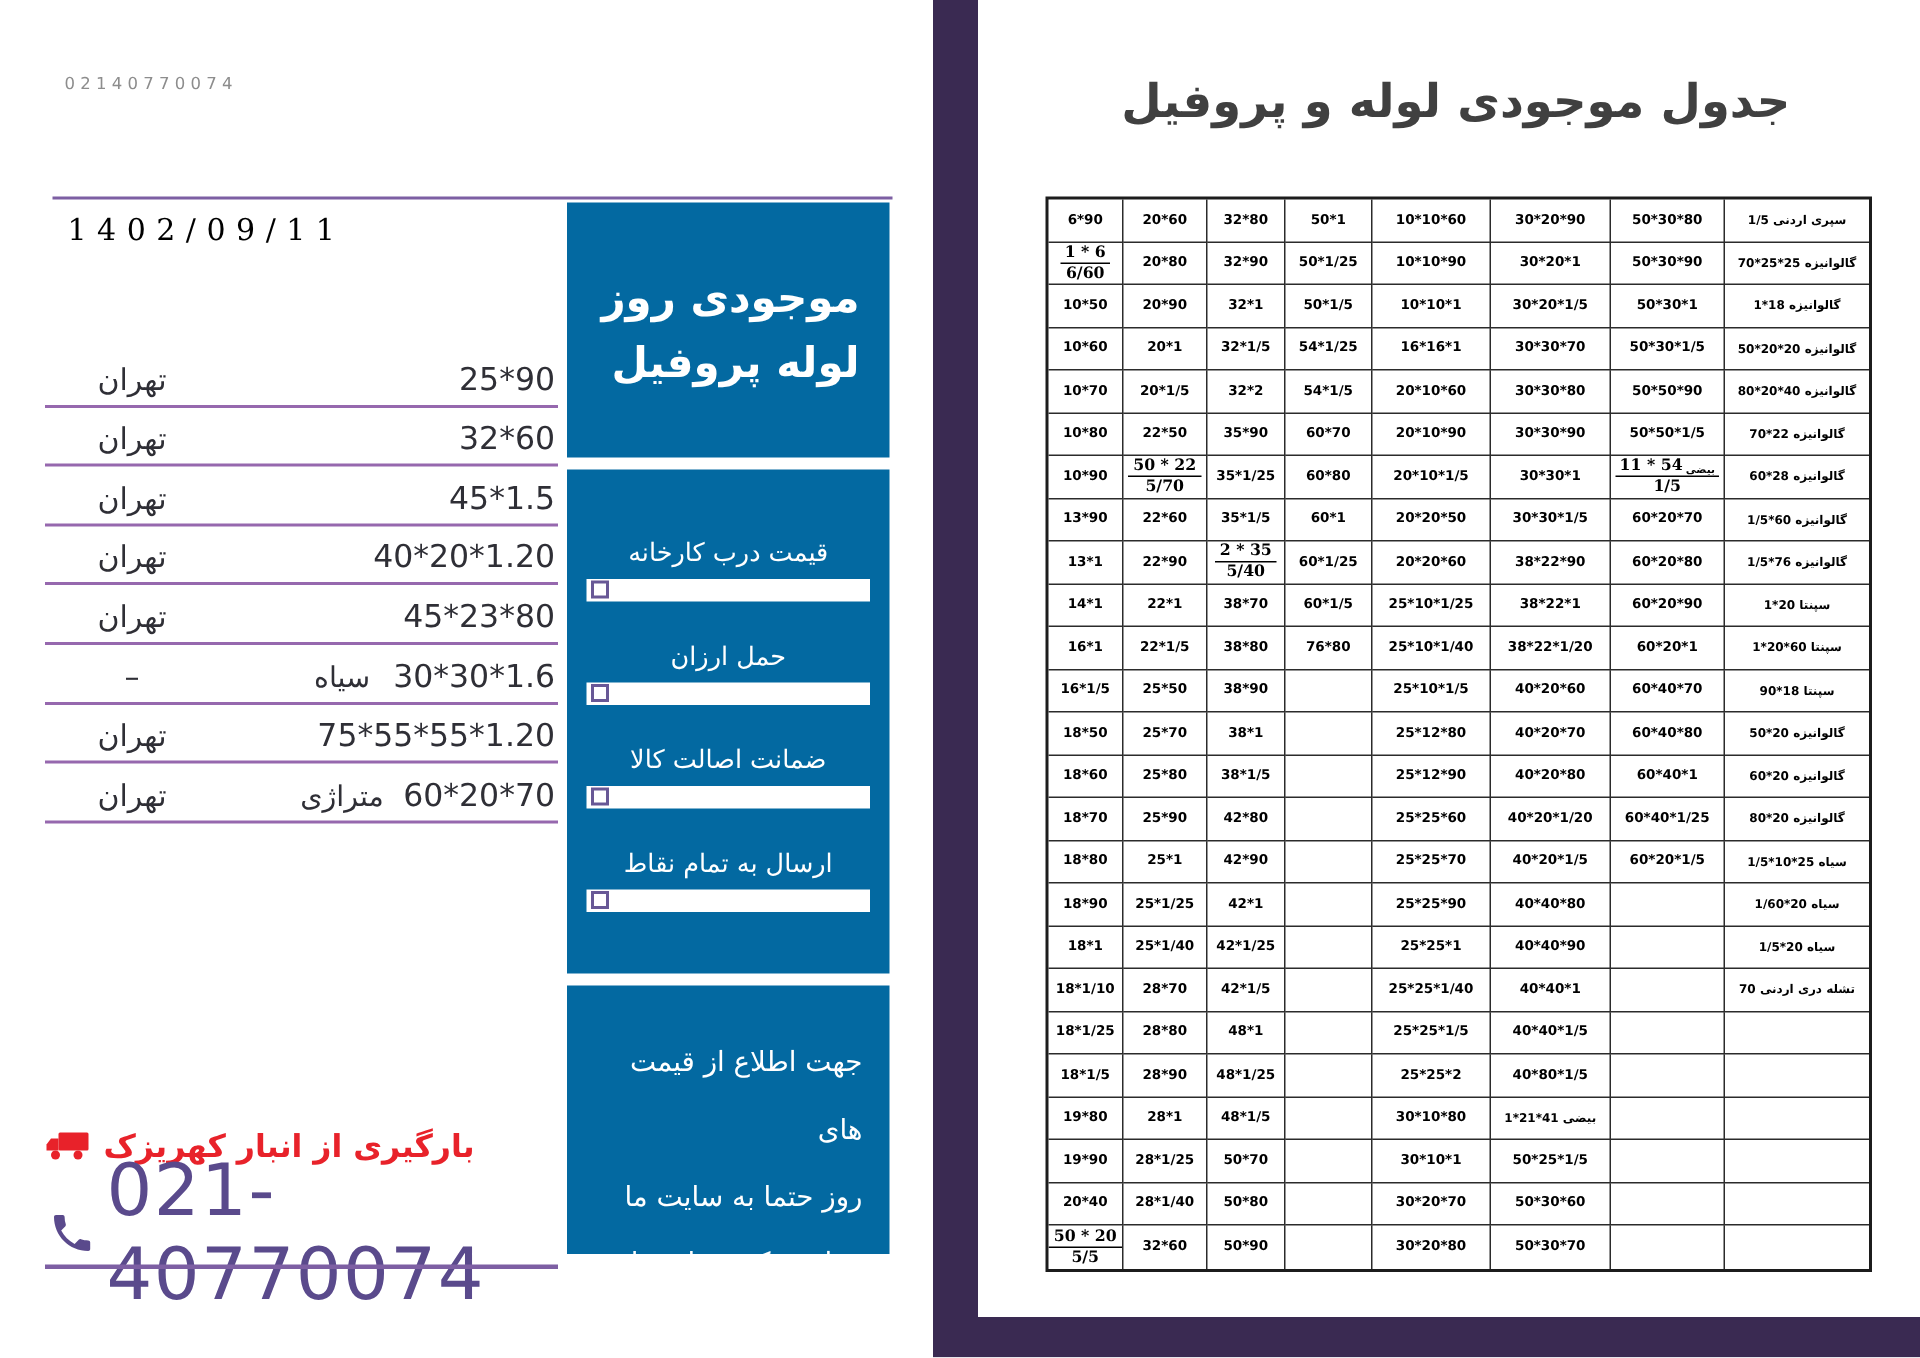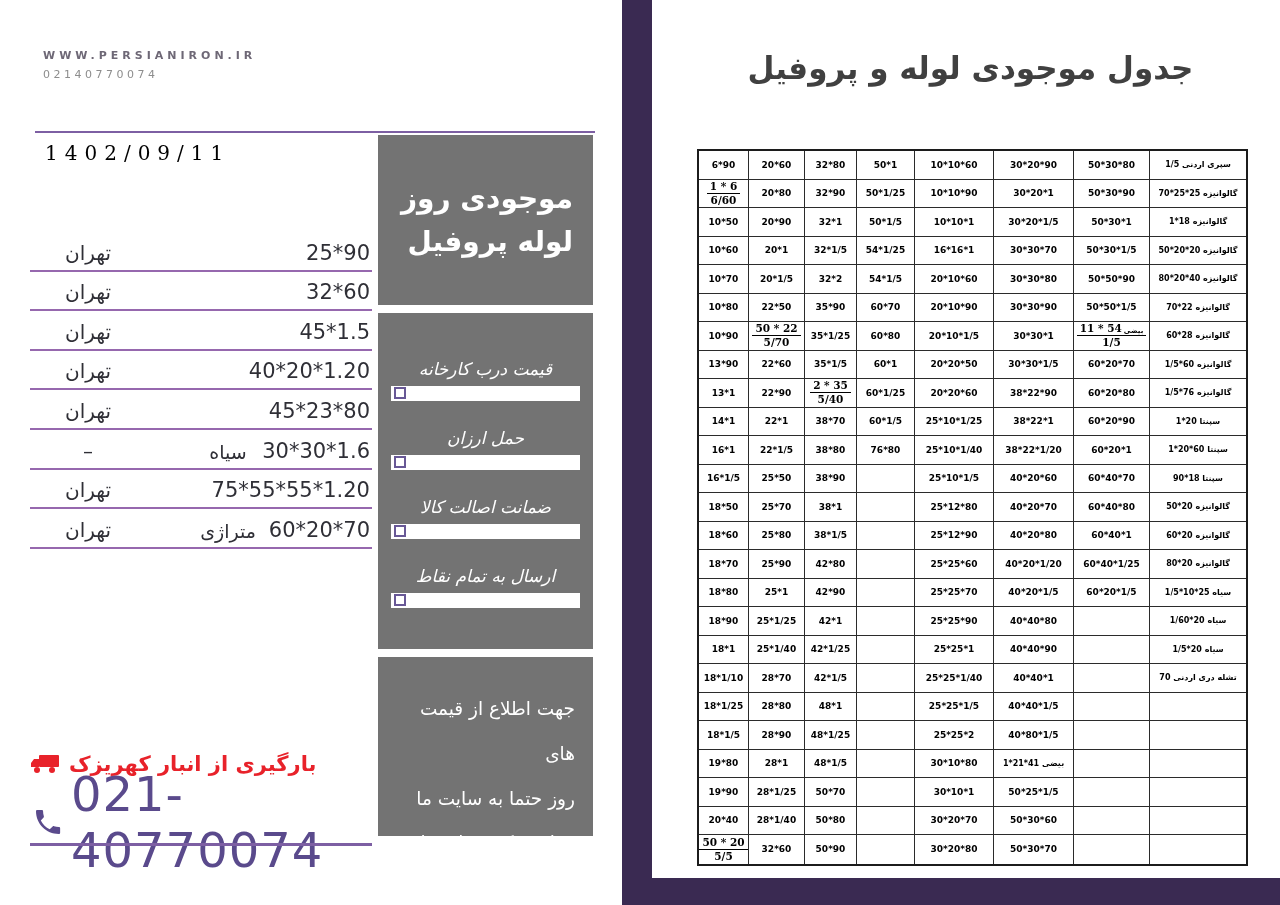--- a/index.html
+++ b/index.html
@@ -31,63 +31,62 @@
 
   .warehouse{position:absolute;left:30px;top:735px;width:342px;display:flex;
              flex-direction:row-reverse;align-items:center;gap:9px;
              color:#e8222a;font-weight:bold;font-size:21px;direction:rtl;margin-top:17px;}
   .phone-row{position:absolute;left:32px;top:766px;width:342px;display:flex;
              align-items:center;gap:7px;color:#5a4a8c;}
   .phone-num{font-size:48px;letter-spacing:1px;direction:ltr;}
   .rule-bottom{position:absolute;left:30px;top:843px;width:342px;height:3px;background:#7d5fa3;}
 
   
-  .panel{background:#737373;position:absolute;left:378px;width:215px;color:#fff;}
+  .panel{background:#0369a1;position:absolute;left:378px;width:215px;color:#fff;}
   .panel-top{top:135px;height:170px;}
   .panel-title{padding:42px 20px 0 0;text-align:right;direction:rtl;
                font-size:28px;font-weight:bold;line-height:1.55;}
-  .panel-mid{top:313px;height:336px;padding-top:46px;box-sizing:border-box;font-style:italic;}
+  .panel-mid{top:313px;height:336px;padding-top:46px;box-sizing:border-box;}
   .feat-label{text-align:center;font-size:17px;direction:rtl;margin-bottom:7px;}
   .feat-bar{position:relative;height:15px;background:#fff;margin:0 13px 27px 13px;}
   .feat-sq{position:absolute;left:3px;top:1px;width:12px;height:12px;background:#fff;
            border:2px solid #685896;box-sizing:border-box;}
   .panel-bottom{top:657px;height:179px;box-sizing:border-box;padding:30px 18px 0 12px;
                 font-size:18.5px;line-height:2.42;text-align:right;direction:rtl;
                 white-space:pre-line;}
 
   
   .strip{position:absolute;left:622px;top:0;width:30px;height:905px;background:#3a2a52;}
   .band{position:absolute;left:652px;top:878px;width:628px;height:27px;background:#3a2a52;}
 
   
   .table-title{position:absolute;left:697px;top:50px;width:547px;text-align:center;
                font-size:31px;font-weight:bold;color:#404040;direction:rtl;}
   .grid{position:absolute;left:697px;top:131px;display:grid;
         grid-template-columns:50px 56px 52px 58px 79px 80px 76px 96px;
-        grid-auto-rows:28.5px;border:2px solid #1c1c1c;background:#fff;margin-top:18px;}
+        grid-auto-rows:28.5px;border:2px solid #1c1c1c;background:#fff;}
   .cell{border-right:1px solid #2b2b2b;border-bottom:1px solid #2b2b2b;
         display:flex;align-items:center;justify-content:center;overflow:hidden;
         font-size:9px;font-weight:bold;color:#000;direction:ltr;}
   .cell:nth-child(8n){border-right:none;}
   .cell:nth-last-child(-n+8){border-bottom:none;}
   .cell.fa{direction:rtl;font-size:8px;}
   .frac{display:inline-flex;flex-direction:column;align-items:center;
         font-family:"DejaVu Serif",serif;font-size:10.5px;font-weight:bold;line-height:1.25;}
   .ftop{border-bottom:1px solid #000;padding:0 3px;display:flex;gap:2px;direction:rtl;
         align-items:flex-end;}
   .flb{font-family:"DejaVu Sans",sans-serif;font-size:7px;}
   svg{display:block;}
 </style>
 </head>
 <body>
 
 <div class="page">
 
   <div class="contact">
-    <div class="site">WWW.PERSIANIRON.IR</div>
     <div>02140770074</div>
   </div>
 
 
   <div class="rule-top"></div>
   <div class="date">1402/09/11</div>
 
   <div class="price-list" id="price-list">
       <div class="plrow">
         <span class="size">25*90</span>

